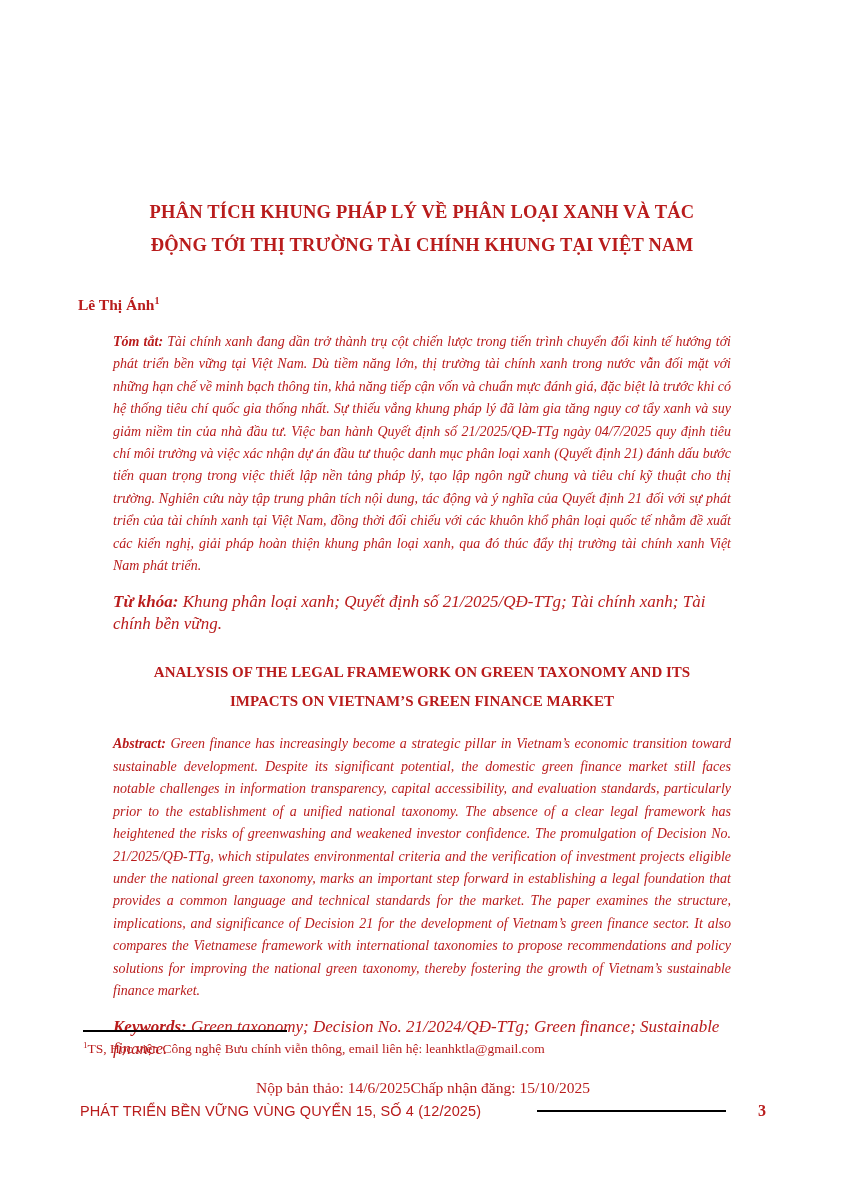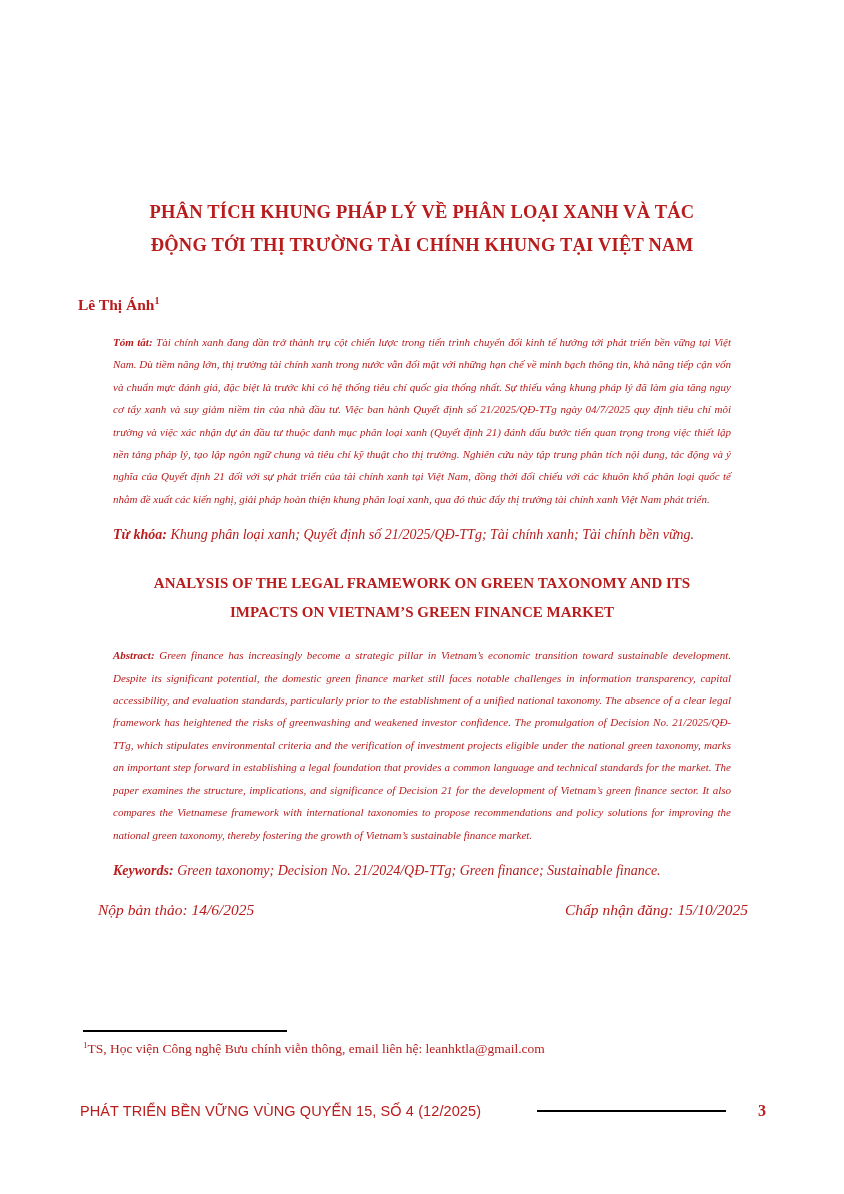--- a/index.html
+++ b/index.html
@@ -38,45 +38,44 @@
     font-size: 15.5px;
   }
   .author-line sup {
     font-size: 10px;
     vertical-align: super;
     line-height: 0;
   }
   .abstract {
     margin: 17px 35px 0 35px;
     font-style: italic;
-    font-size: 11px;
+    font-size: 14px;
     line-height: 22.4px;
     text-align: justify;
   }
   .abstract .label, .keywords .label {
     font-weight: bold;
   }
   .keywords {
     margin: 14px 35px 0 35px;
     font-style: italic;
-    font-size: 14px;
+    font-size: 17px;
     line-height: 22px;
   }
   .title-en {
     margin: 23px 0 0 0;
     font-size: 15px;
     font-weight: bold;
     text-align: center;
     line-height: 29px;
   }
   .dates-row {
     margin: 19px 18px 0 20px;
     display: flex;
-    justify-content: space-between;
-    font-style: italic;
+    justify-content: center;
     font-size: 15.5px;
   }
   .footnote-area {
     position: absolute;
     left: 83px;
     right: 78px;
     top: 1020px;
   }
   .footnote-rule {
     width: 204px;

